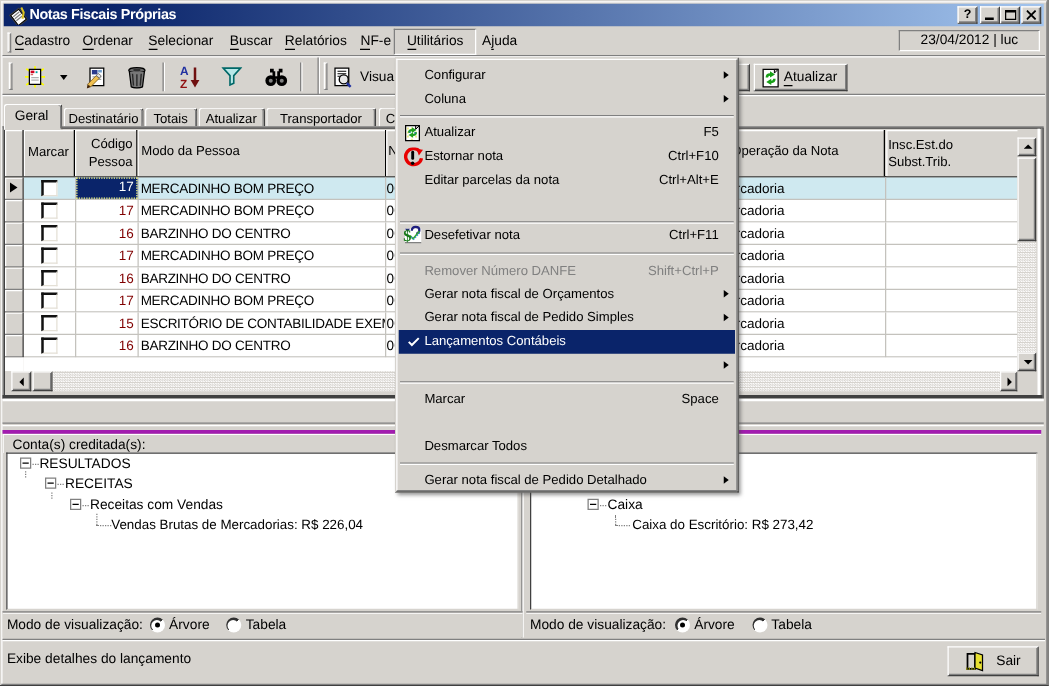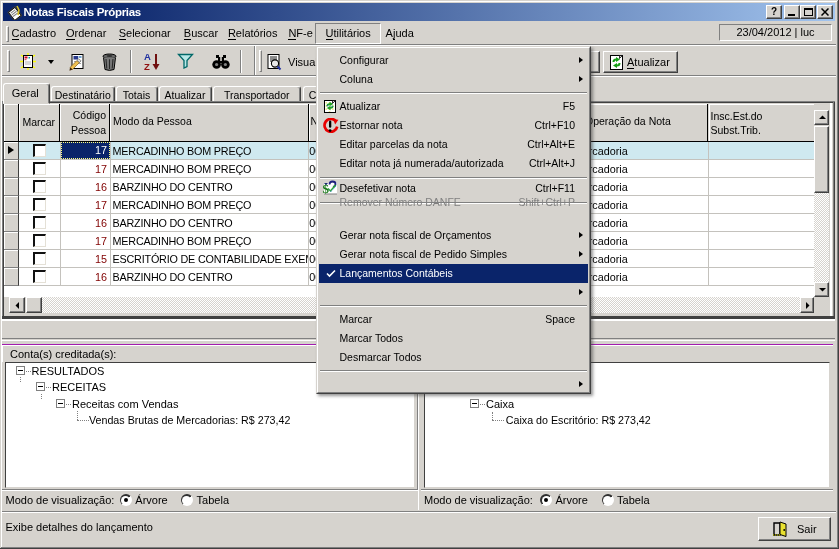--- a/index.html
+++ b/index.html
@@ -10,21 +10,21 @@
 u{text-decoration:none;border-bottom:1px solid #000}
 .grip{width:3px;background:#d6d3ce;border:1px solid;border-color:#fff #808080 #808080 #fff}
 .tsep{width:2px;border-left:1px solid #808080;border-right:1px solid #fff}
 .btn{background:#d6d3ce;border:1px solid;border-color:#fff #404040 #404040 #fff;box-shadow:inset -1px -1px 0 #808080}
 .tbtn{top:5px;width:16px;height:14px;background:#d6d3ce;border:1px solid;border-color:#fff #404040 #404040 #fff;box-shadow:inset -1px -1px 0 #808080;text-align:center;font-size:10px;line-height:11px;font-weight:bold}
 .tab{background:#d6d3ce;border:1px solid;border-color:#fff #404040 #d6d3ce #fff;border-radius:3px 3px 0 0;box-shadow:inset -1px 0 0 #808080;text-align:center;font-size:10.5px}
 .row-num{color:#800000;text-align:right;font-size:10.8px}
 .chk{width:13px;height:13px;background:#fff;border-style:solid;border-width:2px 1px 1px 2px;border-color:#111 #e4e0d6 #e4e0d6 #111}
 .sb-track{background-image:conic-gradient(#fff 0 25%,#d6d3ce 0 50%,#fff 0 75%,#d6d3ce 0);background-size:2px 2px}
 .sbtn{background:#d6d3ce;border:1px solid;border-color:#fff #404040 #404040 #fff;box-shadow:inset -1px -1px 0 #808080,inset 1px 1px 0 #d6d3ce}
-.panel-hdr{background:#d6d3ce;border-top:1px solid #a21caf;box-shadow:inset 1px 1px 0 #fff}
+.panel-hdr{background:#d6d3ce;border-top:3px solid #a21caf;box-shadow:inset 1px 1px 0 #fff}
 .tree{background:#fff;border:1px solid;border-color:#404040 #d6d3ce #d6d3ce #404040}
 .tbox{width:9px;height:9px;background:#fff;border:1px solid #808080}
 .radio{width:12px;height:12px;border-radius:50%;background:conic-gradient(from 45deg,#fff 0 50%,#303030 0)}
 .rin{position:absolute;left:1.5px;top:1.5px;width:9px;height:9px;border-radius:50%;background:#fff}
 .rdot{width:4px;height:4px;border-radius:50%;background:#000;left:4px;top:4px;z-index:2}
 .mi{height:19px;line-height:19px;font-size:10.5px}
 .mtxt{left:20.5px}
 .msc{right:13px;text-align:center}
 .marr{right:5px;top:6px;width:0;height:0;border-left:4px solid #000;border-top:3.5px solid transparent;border-bottom:3.5px solid transparent}
 .msep{left:2px;right:2px;height:2px;border-top:1px solid #808080;border-bottom:1px solid #fff}
@@ -344,21 +344,21 @@
   </div>
 <div class="a" style="left:46px;top:387px;width:5px;height:1px;border-top:1px dotted #808080"></div>
 <div class="a" style="left:52px;top:381px;height:13px;line-height:13px;white-space:nowrap">RECEITAS</div>
 <div class="a tbox" style="left:56px;top:398.5px">
     <div class="a" style="left:1px;top:3px;width:5px;height:1px;background:#000"></div>
   </div>
 <div class="a" style="left:66px;top:403.5px;width:5px;height:1px;border-top:1px dotted #808080"></div>
 <div class="a" style="left:72px;top:397.5px;height:13px;line-height:13px;white-space:nowrap">Receitas com Vendas</div>
 <div class="a" style="left:77px;top:411px;width:1px;height:9px;border-left:1px dotted #808080"></div>
 <div class="a" style="left:77px;top:419.5px;width:12px;height:1px;border-top:1px dotted #808080"></div>
-<div class="a" style="left:89px;top:414px;height:13px;line-height:13px;white-space:nowrap;font-size:10.7px">Vendas Brutas de Mercadorias: R$ 273,42</div>
+<div class="a" style="left:89px;top:414px;height:13px;line-height:13px;white-space:nowrap;font-size:10.7px">Vendas Brutas de Mercadorias: R$ 226,04</div>
 <div class="a" style="left:20px;top:377px;width:1px;height:5px;border-left:1px dotted #808080"></div>
 <div class="a" style="left:41px;top:393.5px;width:1px;height:5px;border-left:1px dotted #808080"></div>
 <div class="a tbox" style="left:470px;top:398.5px">
     <div class="a" style="left:1px;top:3px;width:5px;height:1px;background:#000"></div>
   </div>
 <div class="a" style="left:480px;top:403.5px;width:5px;height:1px;border-top:1px dotted #808080"></div>
 <div class="a" style="left:486px;top:397.5px;height:13px;line-height:13px;white-space:nowrap">Caixa</div>
 <div class="a" style="left:491.5px;top:412px;width:1px;height:8px;border-left:1px dotted #808080"></div>
 <div class="a" style="left:491.5px;top:419.5px;width:12px;height:1px;border-top:1px dotted #808080"></div>
 <div class="a" style="left:505.8px;top:414px;height:13px;line-height:13px;white-space:nowrap;font-size:10.7px">Caixa do Escritório: R$ 273,42</div>
@@ -411,40 +411,36 @@
 <rect x="7" y="2.6" width="2.3" height="7.2" rx="1.1" fill="#000"></rect>
 <circle cx="8.1" cy="12.6" r="1.4" fill="#000"></circle>
         </svg>
         <div class="a mtxt" style="color:#000">Estornar nota</div>
         <div class="a msc" style="color:#000">Ctrl+F10</div>
       </div>
 <div class="a mi" style="left:1px;right:1px;top:87px;">
         <div class="a mtxt" style="color:#000">Editar parcelas da nota</div>
         <div class="a msc" style="color:#000">Ctrl+Alt+E</div>
       </div>
-<div class="a mi" style="left:1px;right:1px;top:106px;">
-        <div class="a mtxt" style="color:#000">Editar nota já numerada/autorizada</div>
-        <div class="a msc" style="color:#000">Ctrl+Alt+J</div>
-      </div>
 <div class="a msep" style="top:128.5px"></div>
 <div class="a mi" style="left:1px;right:1px;top:131px;">
         <svg class="a" style="left:3px;top:1px" width="17" height="17" viewBox="0 0 17 17">
 <rect x="2" y="3" width="13" height="11" fill="#fff"></rect>
 <path d="M2 14 h13" stroke="#808080" stroke-width="1"></path>
 <path d="M7.5 4.5 Q7.5 1.5 10.5 1.5 Q13.5 1.5 13.5 4 Q13.5 6.5 11 7" fill="none" stroke="#202080" stroke-width="1.8"></path>
 <path d="M2 3 L6 3 L4 5.5 Z" fill="#202080"></path>
 <path d="M6 8.5 L8.5 11 L13.5 5" fill="none" stroke="#30a830" stroke-width="1.4"></path>
 <path d="M7 9.5 L9 11.5 L14 6" fill="none" stroke="#4090e0" stroke-width="1" stroke-dasharray="1.2,1"></path>
 <text x="0.5" y="13" font-family="Liberation Serif,serif" font-size="13" font-weight="bold" fill="#187818">$</text>
         </svg>
         <div class="a mtxt" style="color:#000">Desefetivar nota</div>
         <div class="a msc" style="color:#000">Ctrl+F11</div>
       </div>
 <div class="a msep" style="top:153.5px"></div>
-<div class="a mi" style="left:1px;right:1px;top:145px;">
+<div class="a mi" style="left:1px;right:1px;top:160px;">
         <div class="a mtxt" style="color:#808080">Remover Número DANFE</div>
         <div class="a msc" style="color:#808080">Shift+Ctrl+P</div>
       </div>
 <div class="a mi" style="left:1px;right:1px;top:178px;">
         <div class="a mtxt" style="color:#000">Gerar nota fiscal de Orçamentos</div>
         <div class="a marr"></div>
       </div>
 <div class="a mi" style="left:1px;right:1px;top:197px;">
         <div class="a mtxt" style="color:#000">Gerar nota fiscal de Pedido Simples</div>
         <div class="a marr"></div>
@@ -456,23 +452,21 @@
         <div class="a mtxt" style="color:#fff">Lançamentos Contábeis</div>
       </div>
 <div class="a mi" style="left:1px;right:1px;top:234.5px;">
         <div class="a marr"></div>
       </div>
 <div class="a msep" style="top:257px"></div>
 <div class="a mi" style="left:1px;right:1px;top:262px;">
         <div class="a mtxt" style="color:#000">Marcar</div>
         <div class="a msc" style="color:#000">Space</div>
       </div>
-<div class="a mi" style="left:1px;right:1px;top:281px;">
-        <div class="a mtxt" style="color:#000">Marcar Todos</div>
-      </div>
 <div class="a mi" style="left:1px;right:0;top:299.5px;text-decoration:underline;">
         <div class="a mtxt" style="color:#000">Desmarcar Todos</div>
       </div>
 <div class="a msep" style="top:322px"></div>
 <div class="a mi" style="left:1px;right:1px;top:327px;">
+        <div class="a mtxt" style="color:#000">Gerar nota fiscal de Pedido Detalhado</div>
         <div class="a marr"></div>
       </div>
 </div>
   </div>
 </body></html>

